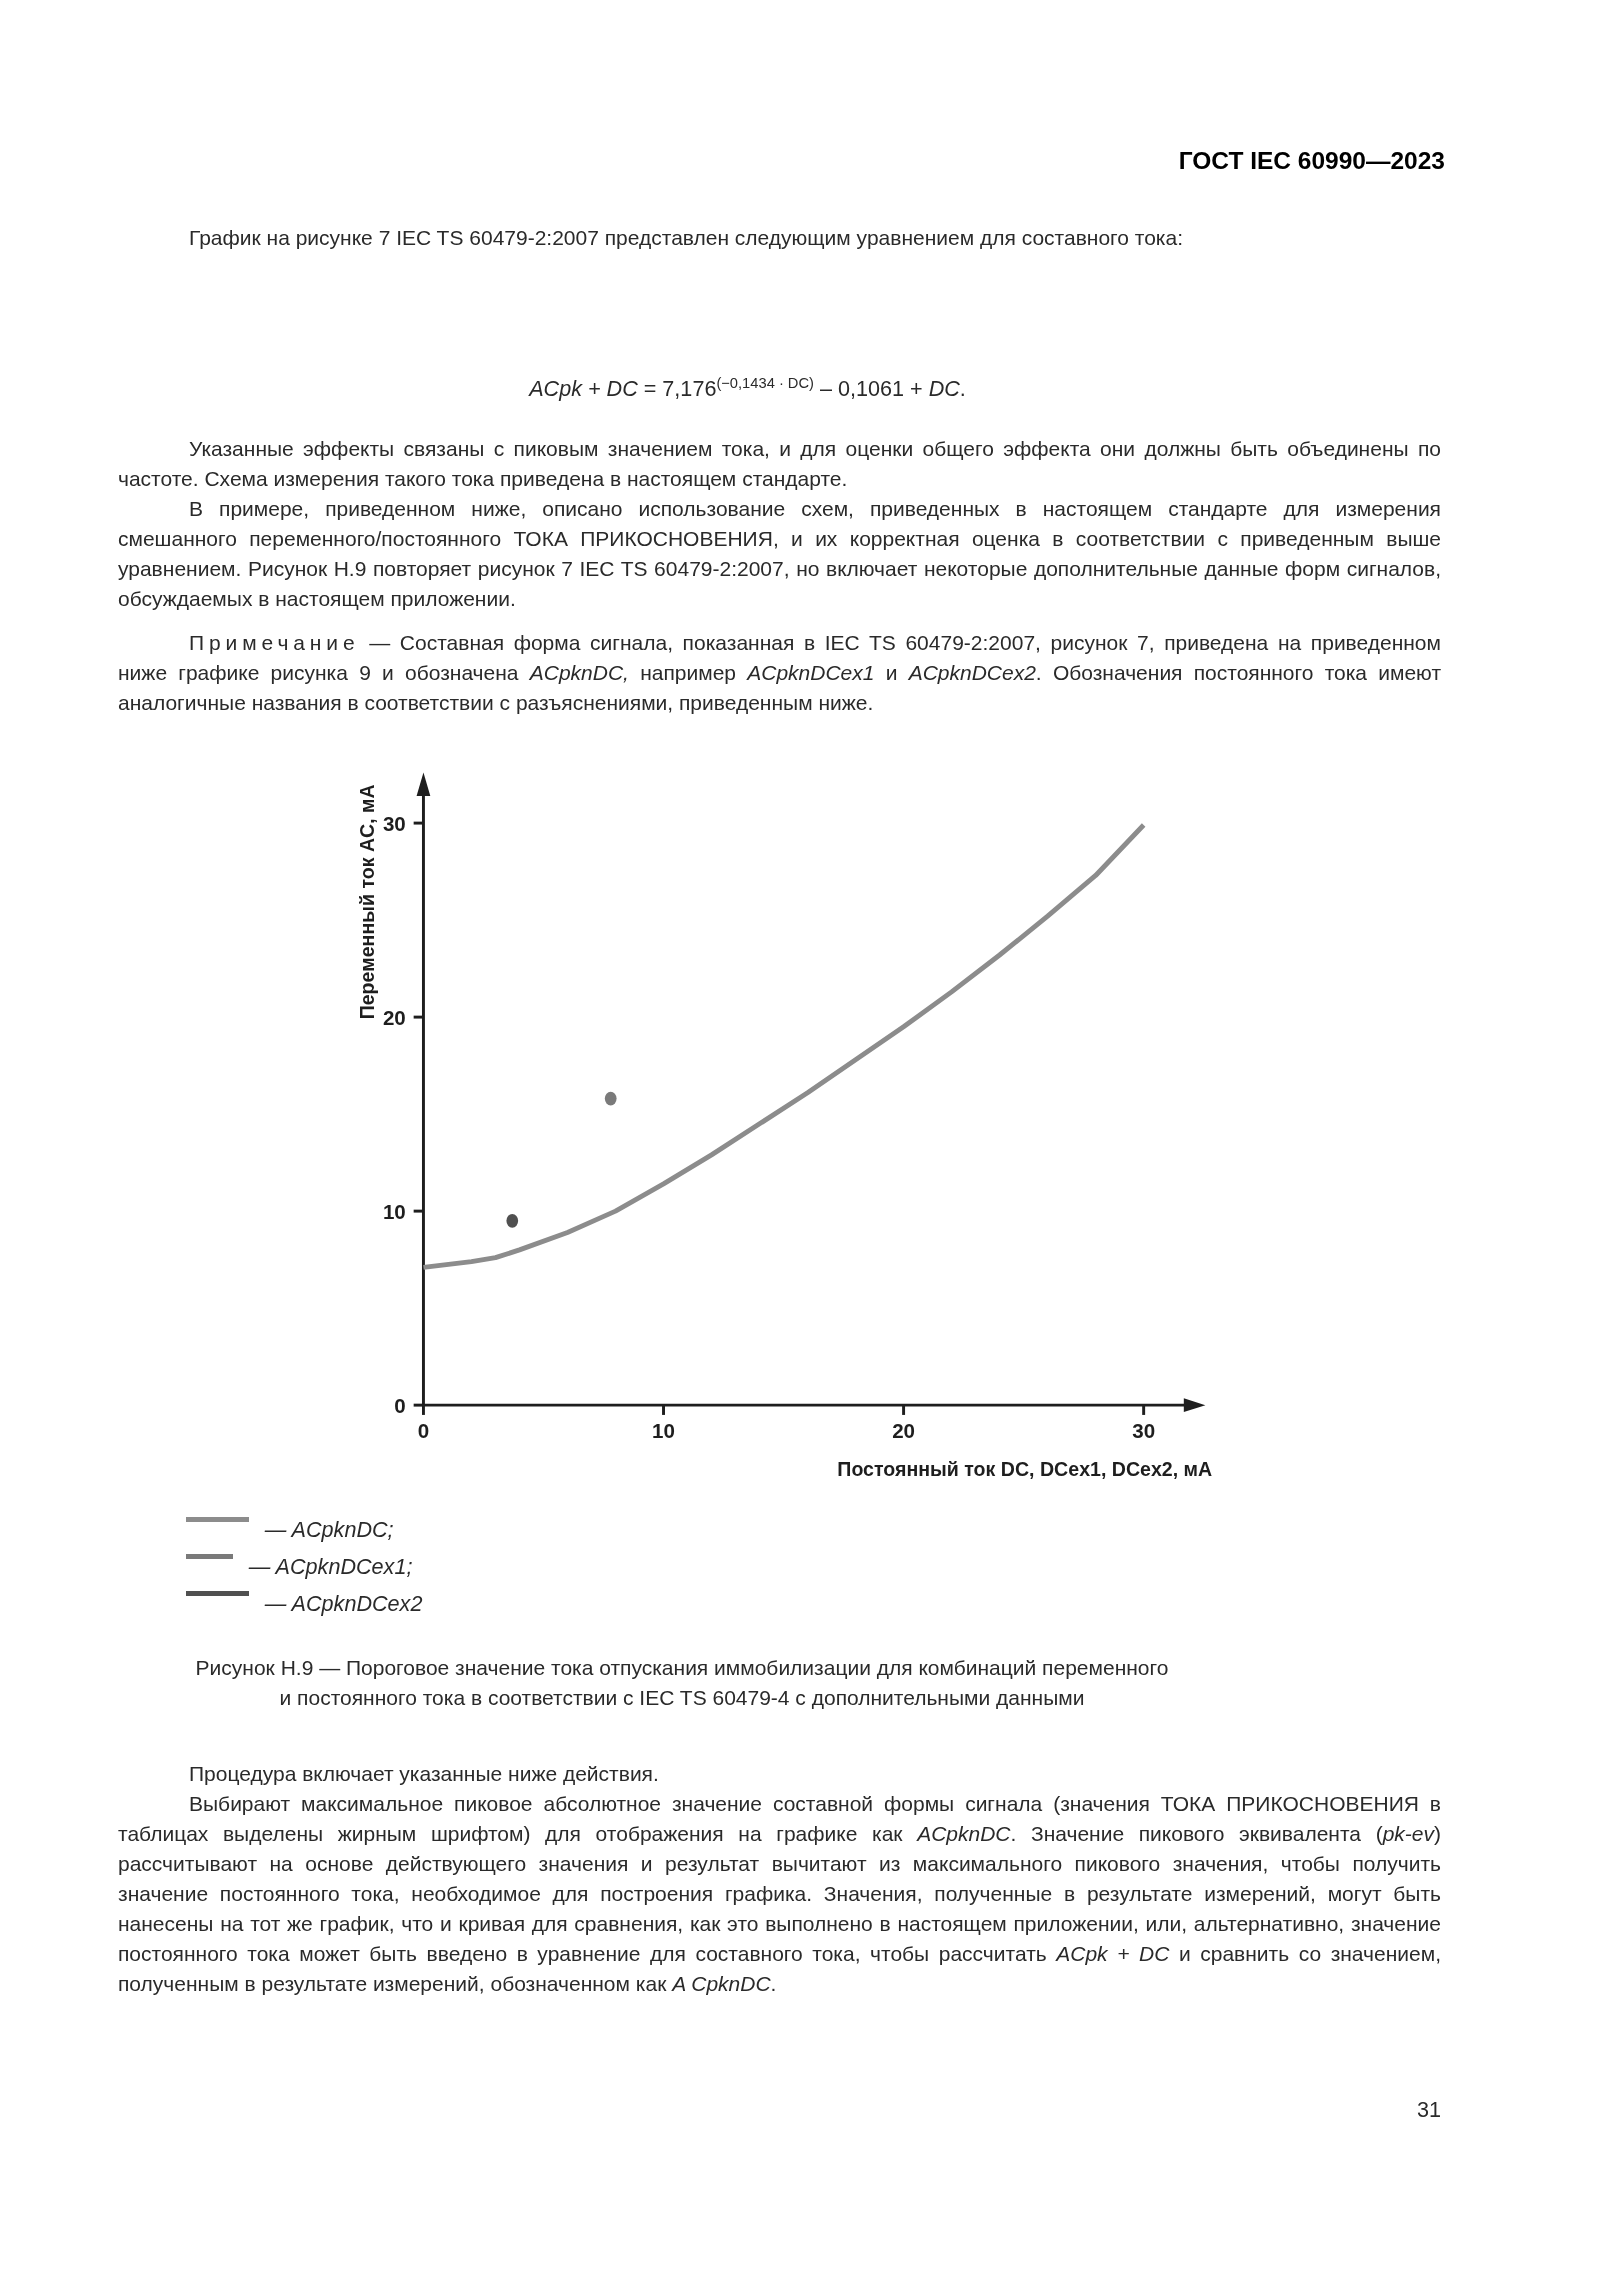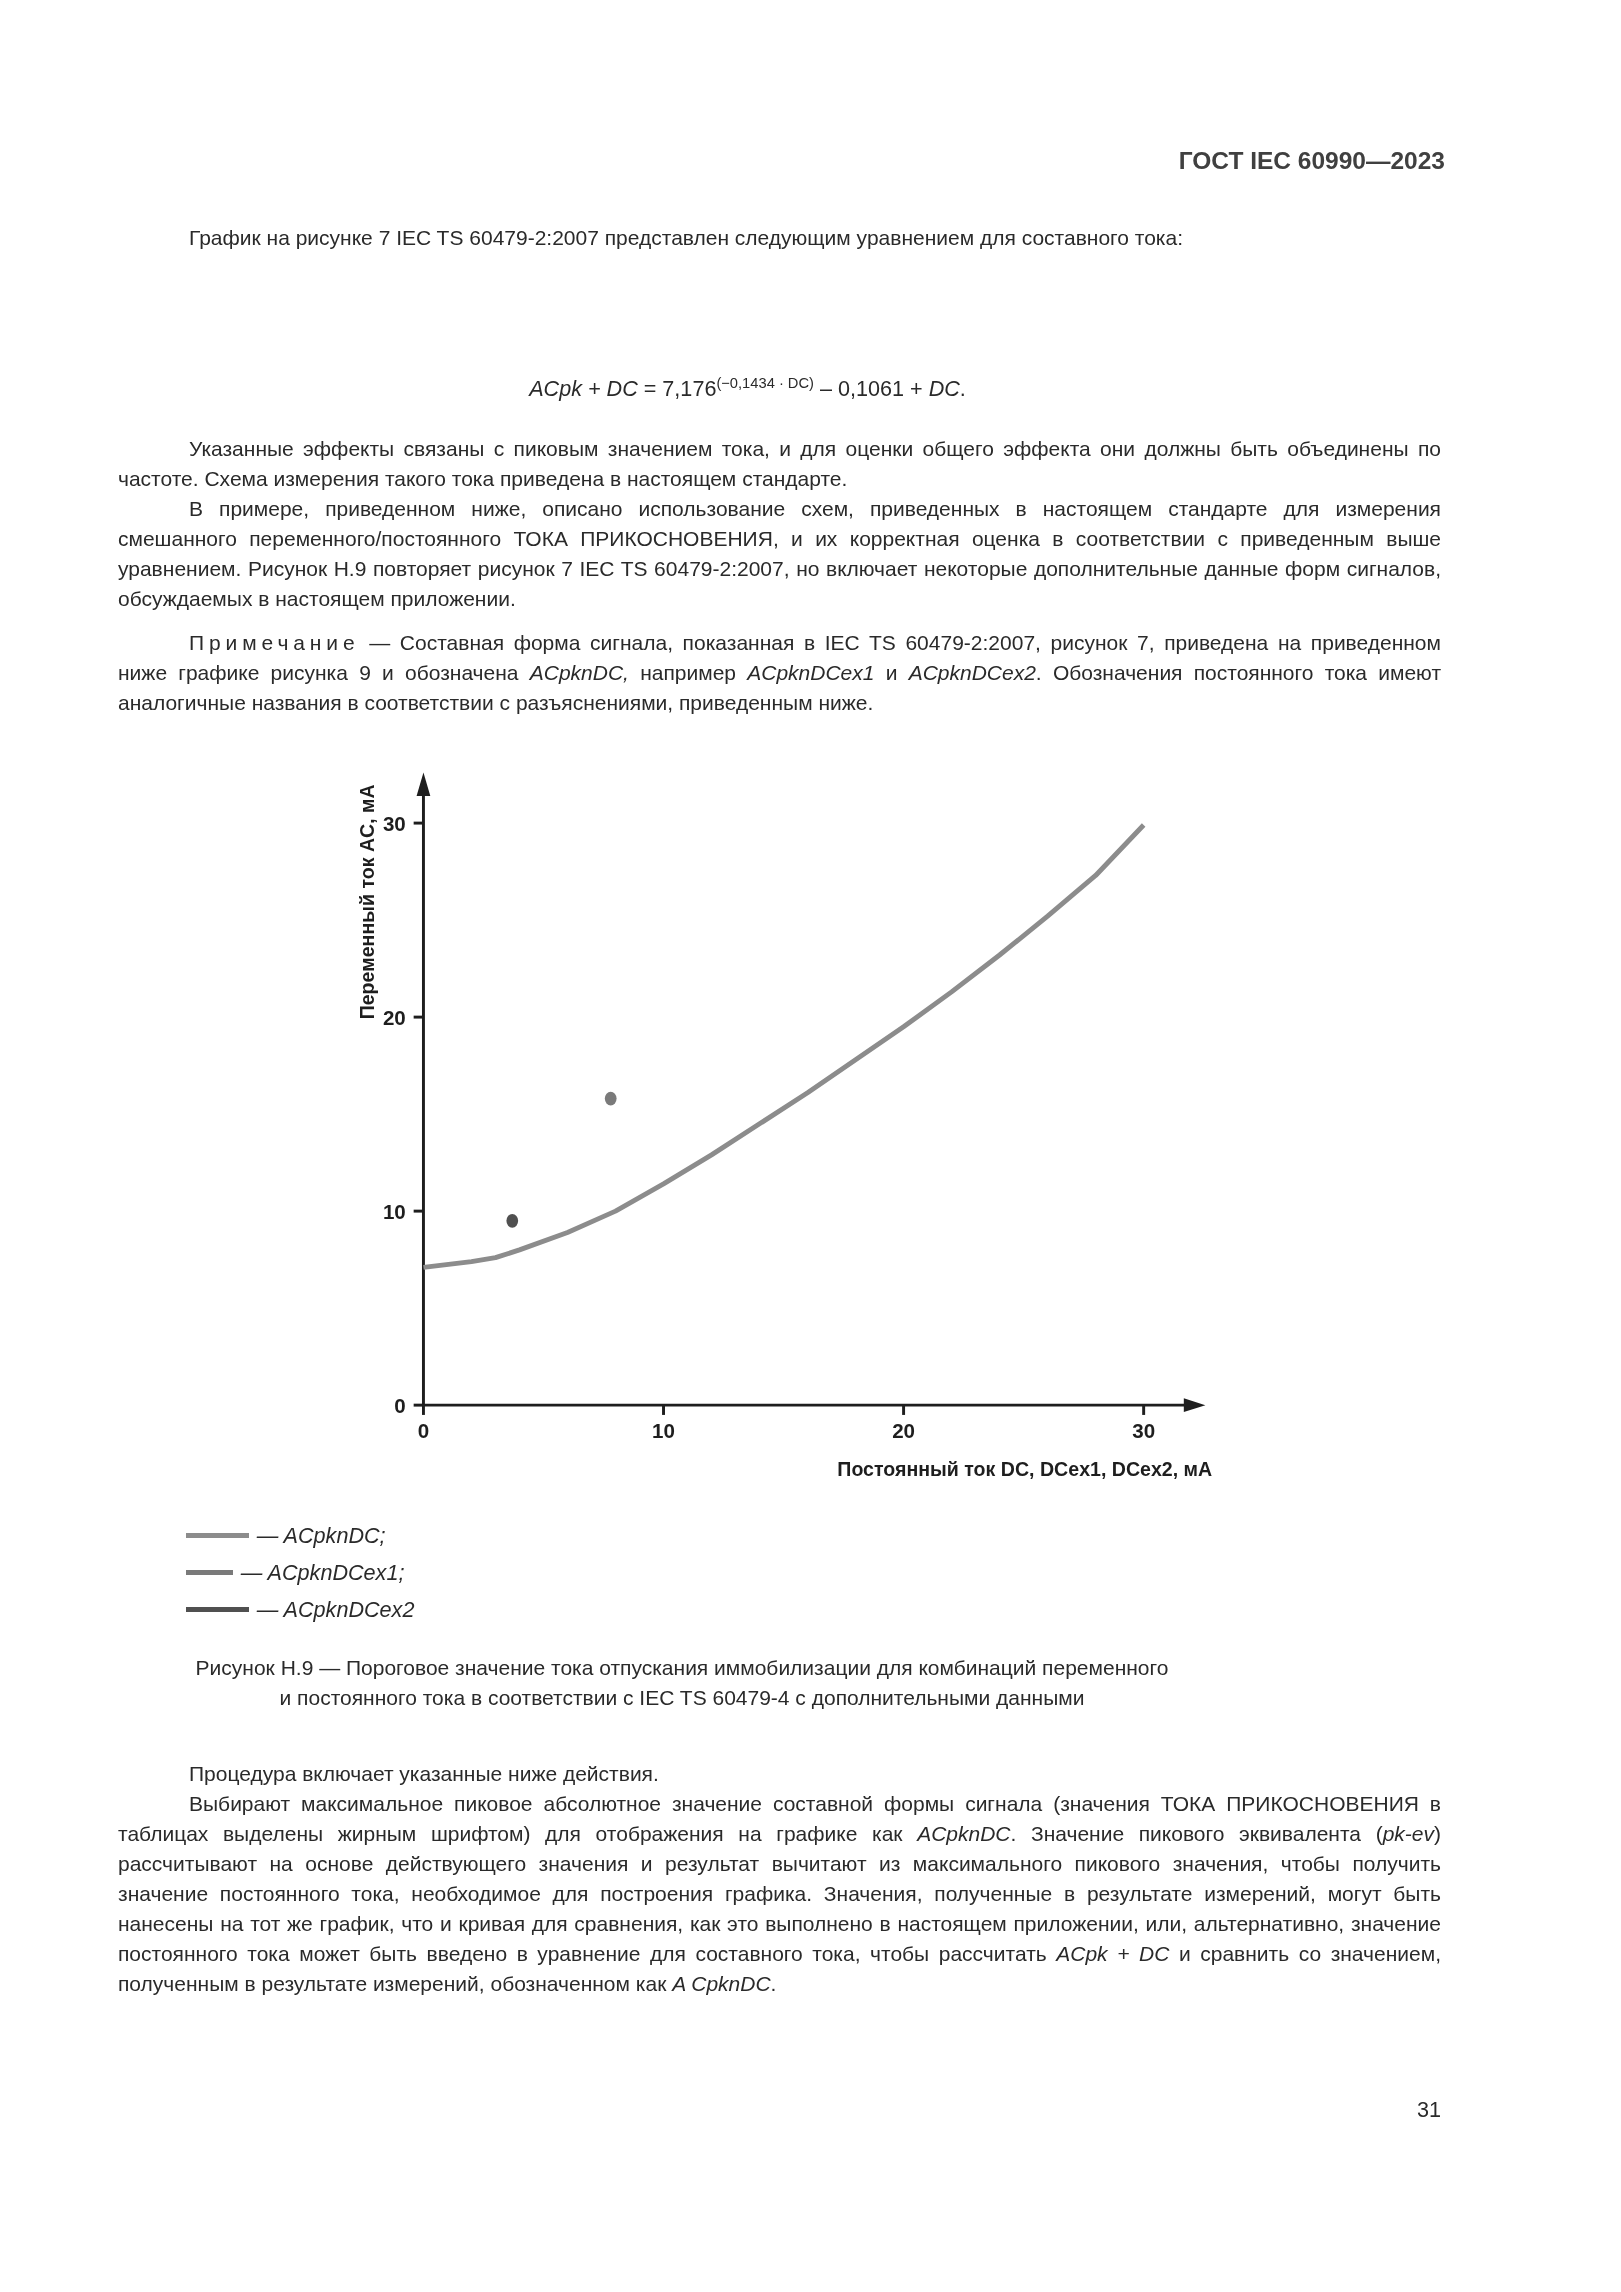--- a/index.html
+++ b/index.html
@@ -1,28 +1,28 @@
 <!DOCTYPE html>
 <html><head>
 <meta charset="utf-8">
 <style>
   html, body { margin: 0; padding: 0; background: #ffffff; }
   body { width: 1621px; height: 2293px; position: relative; overflow: hidden;
          font-family: "Liberation Sans", sans-serif; color: #2a2a2a; }
-  .header { position: absolute; right: 176px; top: 147px; font-weight: bold; font-size: 24.5px; color: #404040; }
+  .header { position: absolute; right: 176px; top: 147px; font-weight: bold; font-size: 24.5px; color: #000000; }
   .text-block { position: absolute; left: 118px; width: 1323px; font-size: 21px; line-height: 30px; text-align: justify; }
   .text-block p { margin: 0; }
   .indent { text-indent: 71px; }
   .formula { position: absolute; left: 0; width: 1495px; text-align: center; font-size: 21.6px; top: 375px; }
   .formula sup { font-size: 14.7px; }
   .note-label { letter-spacing: 4.9px; }
   i { font-style: italic; }
   #chart { position: absolute; left: 0; top: 0; }
   .legend { position: absolute; left: 186px; top: 1517px; font-size: 21.6px; }
-  .legend-row { height: 37px; display: flex; align-items: center; }
+  .legend-row { height: 37px; display: flex; align-items: flex-start; gap: 8px; }
   .legend-swatch { display: inline-block; height: 4.9px; margin-right: 7.8px; }
   .legend-text { font-style: italic; }
   .caption { position: absolute; left: 0; width: 1364px; top: 1653px; text-align: center; font-size: 21px; line-height: 30px; }
   .page-num { position: absolute; right: 180px; top: 2066px; font-size: 21.6px; margin-top: 31px; }
 </style>
 </head>
 <body>
 
 <div class="header">ГОСТ IEC 60990—2023</div>
 

